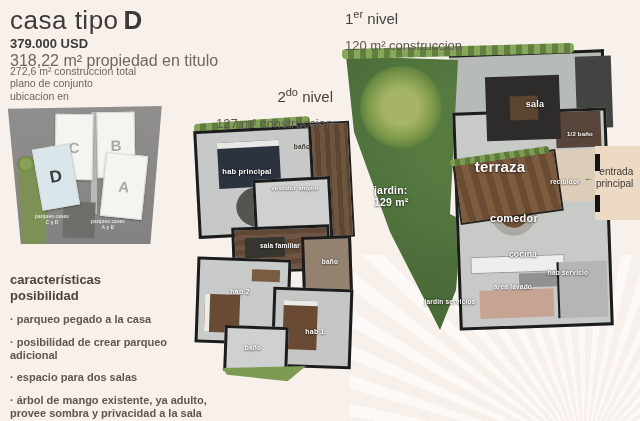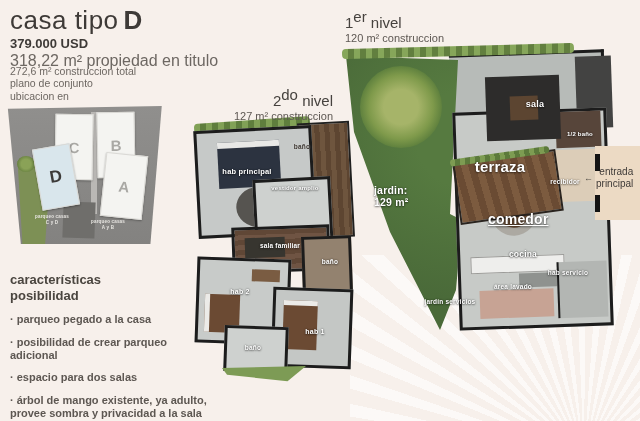--- a/index.html
+++ b/index.html
@@ -44,22 +44,22 @@
   
   .features{position:absolute;left:10px;top:272px;width:198px;z-index:2;color:#5d5752;}
   .feat-head{font-size:13px;font-weight:800;line-height:1.2;color:#4a453f;margin-bottom:10px;}
   .feat-item{font-size:11px;line-height:1.22;margin-bottom:9px;font-weight:bold;}
   .feat-item .bullet{margin-right:3px;}
 
   
   .l2-header{position:absolute;left:180px;top:86px;width:153px;text-align:right;z-index:2;color:#46423e;}
   .l1-header{position:absolute;left:345px;top:8px;width:180px;text-align:left;z-index:2;color:#46423e;}
   .lvl-title{font-size:15px;}
-  .lvl-title sup{font-size:15px;vertical-align:6px;}
-  .lvl-sub{font-size:11px;color:#5d5752;margin-top:1px;}
+  .lvl-title sup{font-size:11px;vertical-align:6px;}
+  .lvl-sub{font-size:13px;color:#5d5752;margin-top:11px;}
 
   
   .lbl{position:absolute;color:#ffffff;font-weight:700;text-align:center;line-height:1.1;z-index:6;
        text-shadow:0 0 2px rgba(0,0,0,.6),0 1px 2px rgba(0,0,0,.4);letter-spacing:.2px;}
   .lbl-dark{color:#3e3731;text-shadow:0 0 2px rgba(255,255,255,.4);}
 
   
   .plan2{position:absolute;left:196px;top:120px;width:154px;height:268px;z-index:1;}
   .p2-hedge{position:absolute;left:-2px;top:0;width:116px;height:11px;border-radius:4px;transform:rotate(-4deg);
     background:repeating-linear-gradient(90deg,#81a156 0 6px,#5f7e3d 6px 12px);}
@@ -115,21 +115,21 @@
   .l1-entry .bar1{top:8px;} .l1-entry .bar2{top:49px;}
   .l1-entry-label{position:absolute;left:246px;top:122px;width:58px;z-index:6;display:flex;gap:3px;align-items:center;}
   .l1-entry-label .arrow{font-size:9px;color:#56504b;}
   .l1-entry-label .txt{font-size:10px;font-weight:400;color:#3e3a37;line-height:1.15;text-align:right;}
 
   
   .lab-sala{left:172px;top:56px;width:50px;font-size:9px;}
   .lab-terraza{left:132px;top:115px;width:60px;font-size:15px;}
   .lab-recibidor{left:205px;top:134px;width:44px;font-size:6.5px;}
   .lab-mediobano{left:222px;top:87px;width:40px;font-size:6px;}
-  .lab-comedor{left:150px;top:168px;width:52px;font-size:14px;text-decoration:underline;}
+  .lab-comedor{left:150px;top:168px;width:52px;font-size:11px;}
   .lab-cocina{left:163px;top:206px;width:44px;font-size:8.5px;}
   .lab-habserv{left:205px;top:225px;width:50px;font-size:6.5px;}
   .lab-lavado{left:150px;top:239px;width:50px;font-size:6.5px;}
   .lab-jardserv{left:82px;top:254px;width:60px;font-size:6.5px;}
   .lab-jardin{left:36px;top:140px;width:52px;font-size:10.5px;text-align:left;line-height:1.15;}
 
   
   .lab2-banotop{left:88px;top:23px;width:36px;font-size:6.5px;}
   .lab2-habprin{left:16px;top:48px;width:70px;font-size:7.5px;}
   .lab2-vestidor{left:64px;top:65px;width:70px;font-size:6px;}

